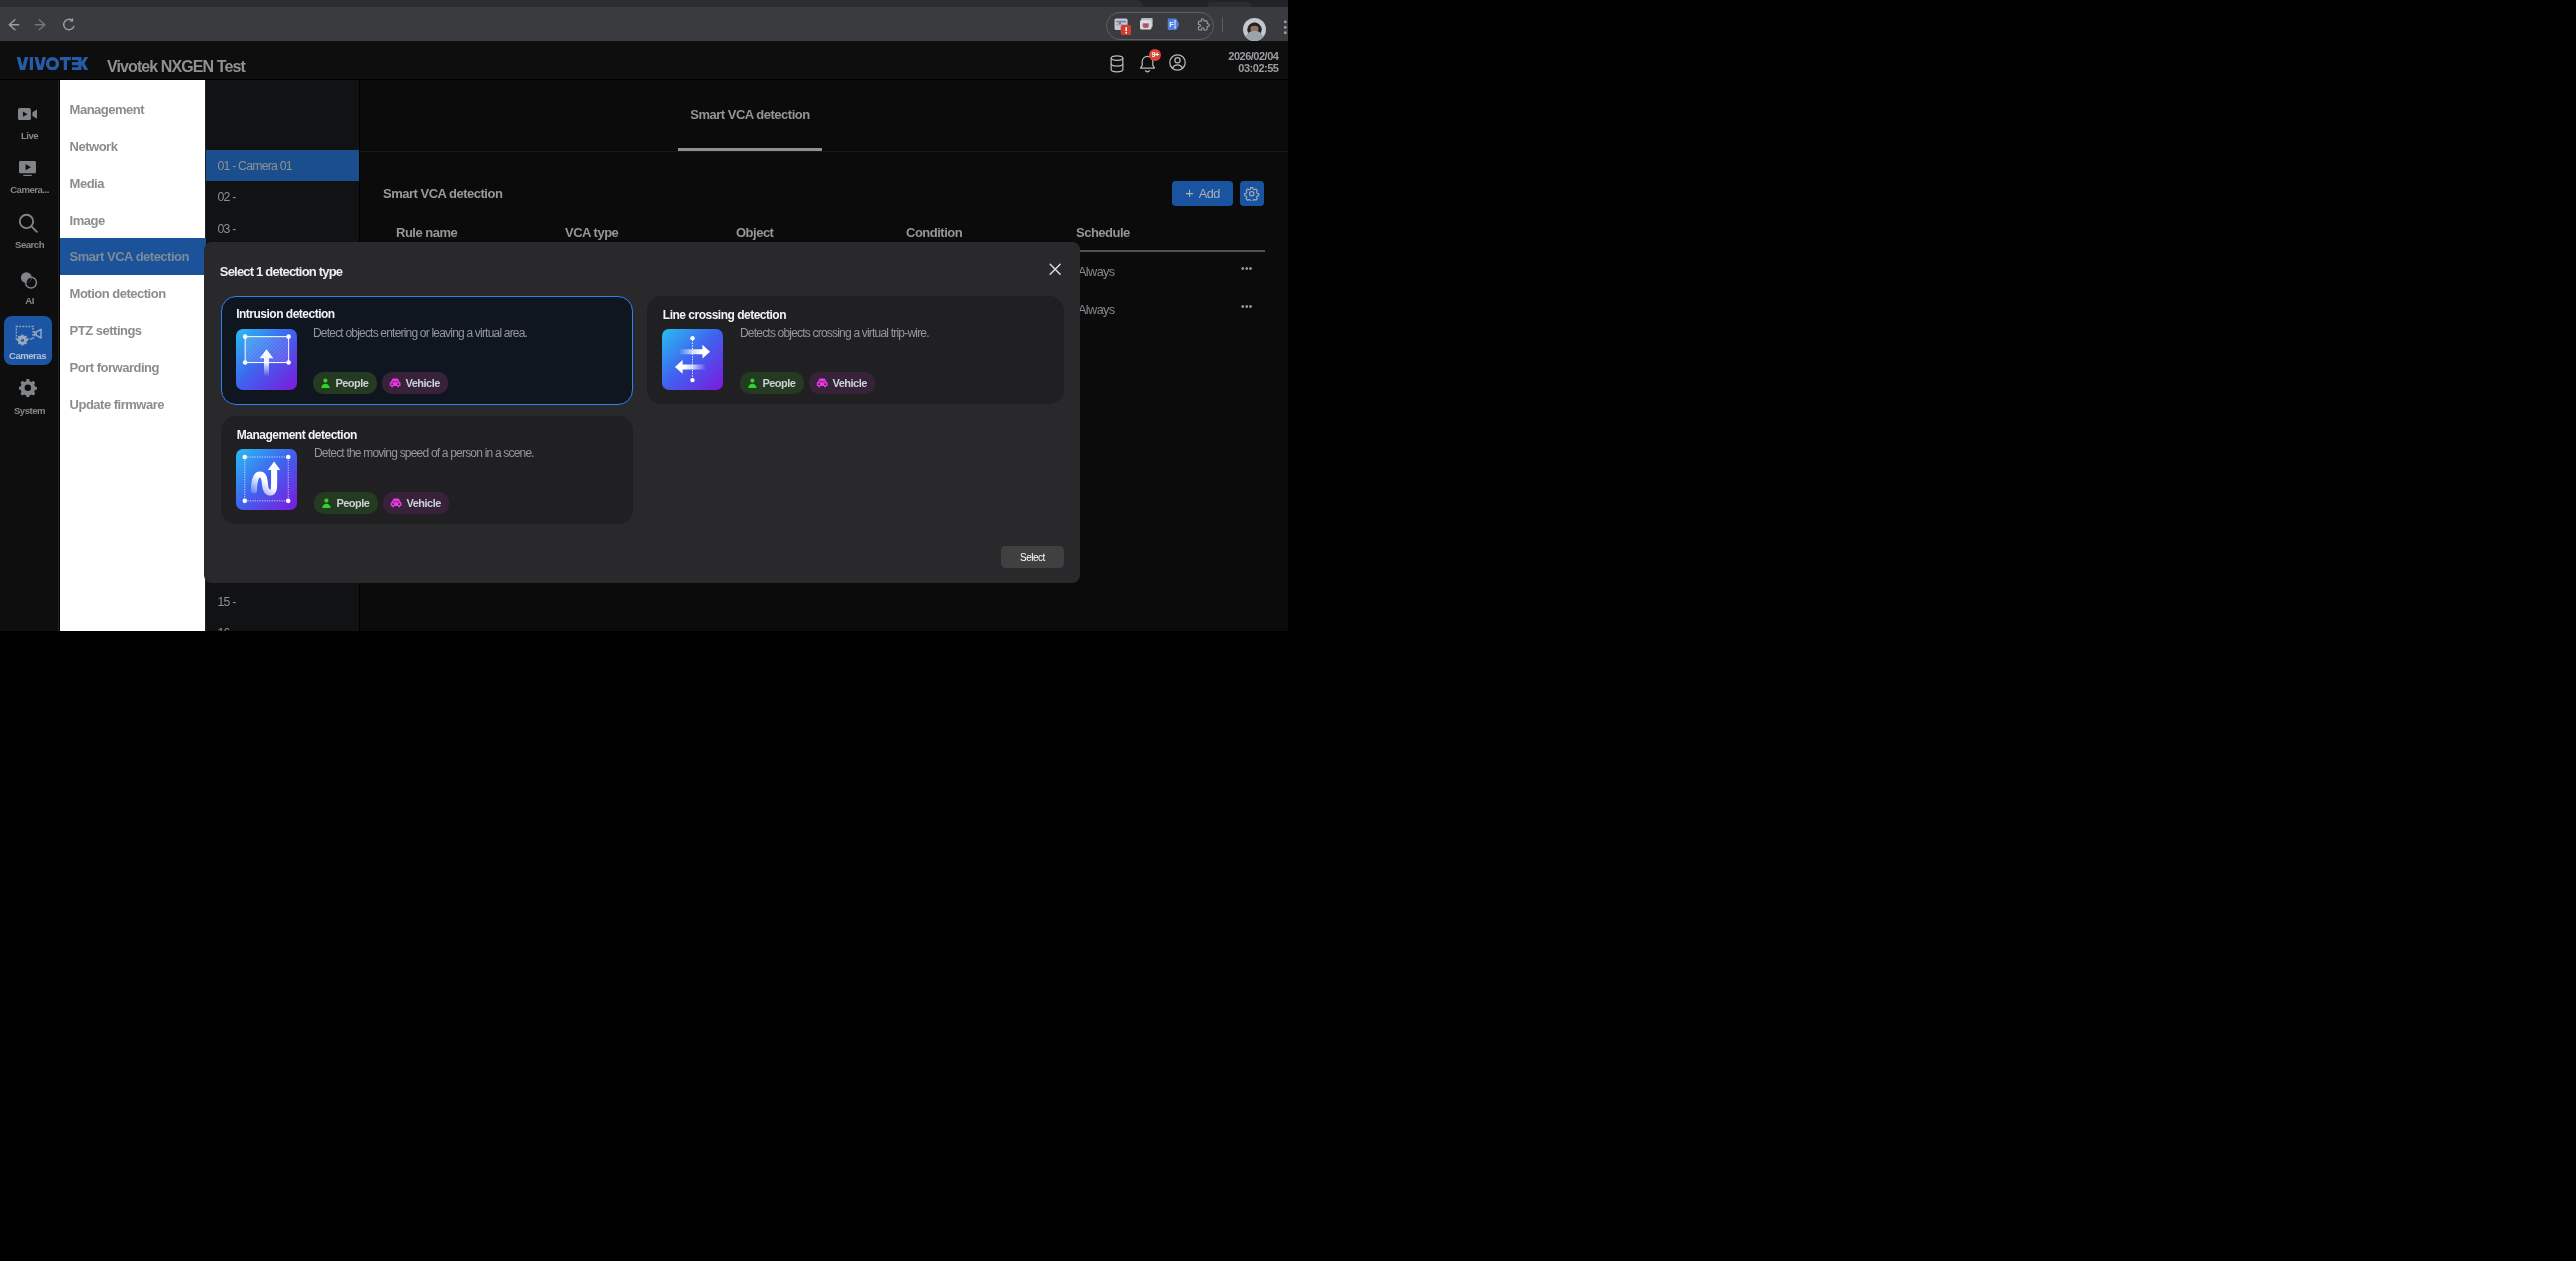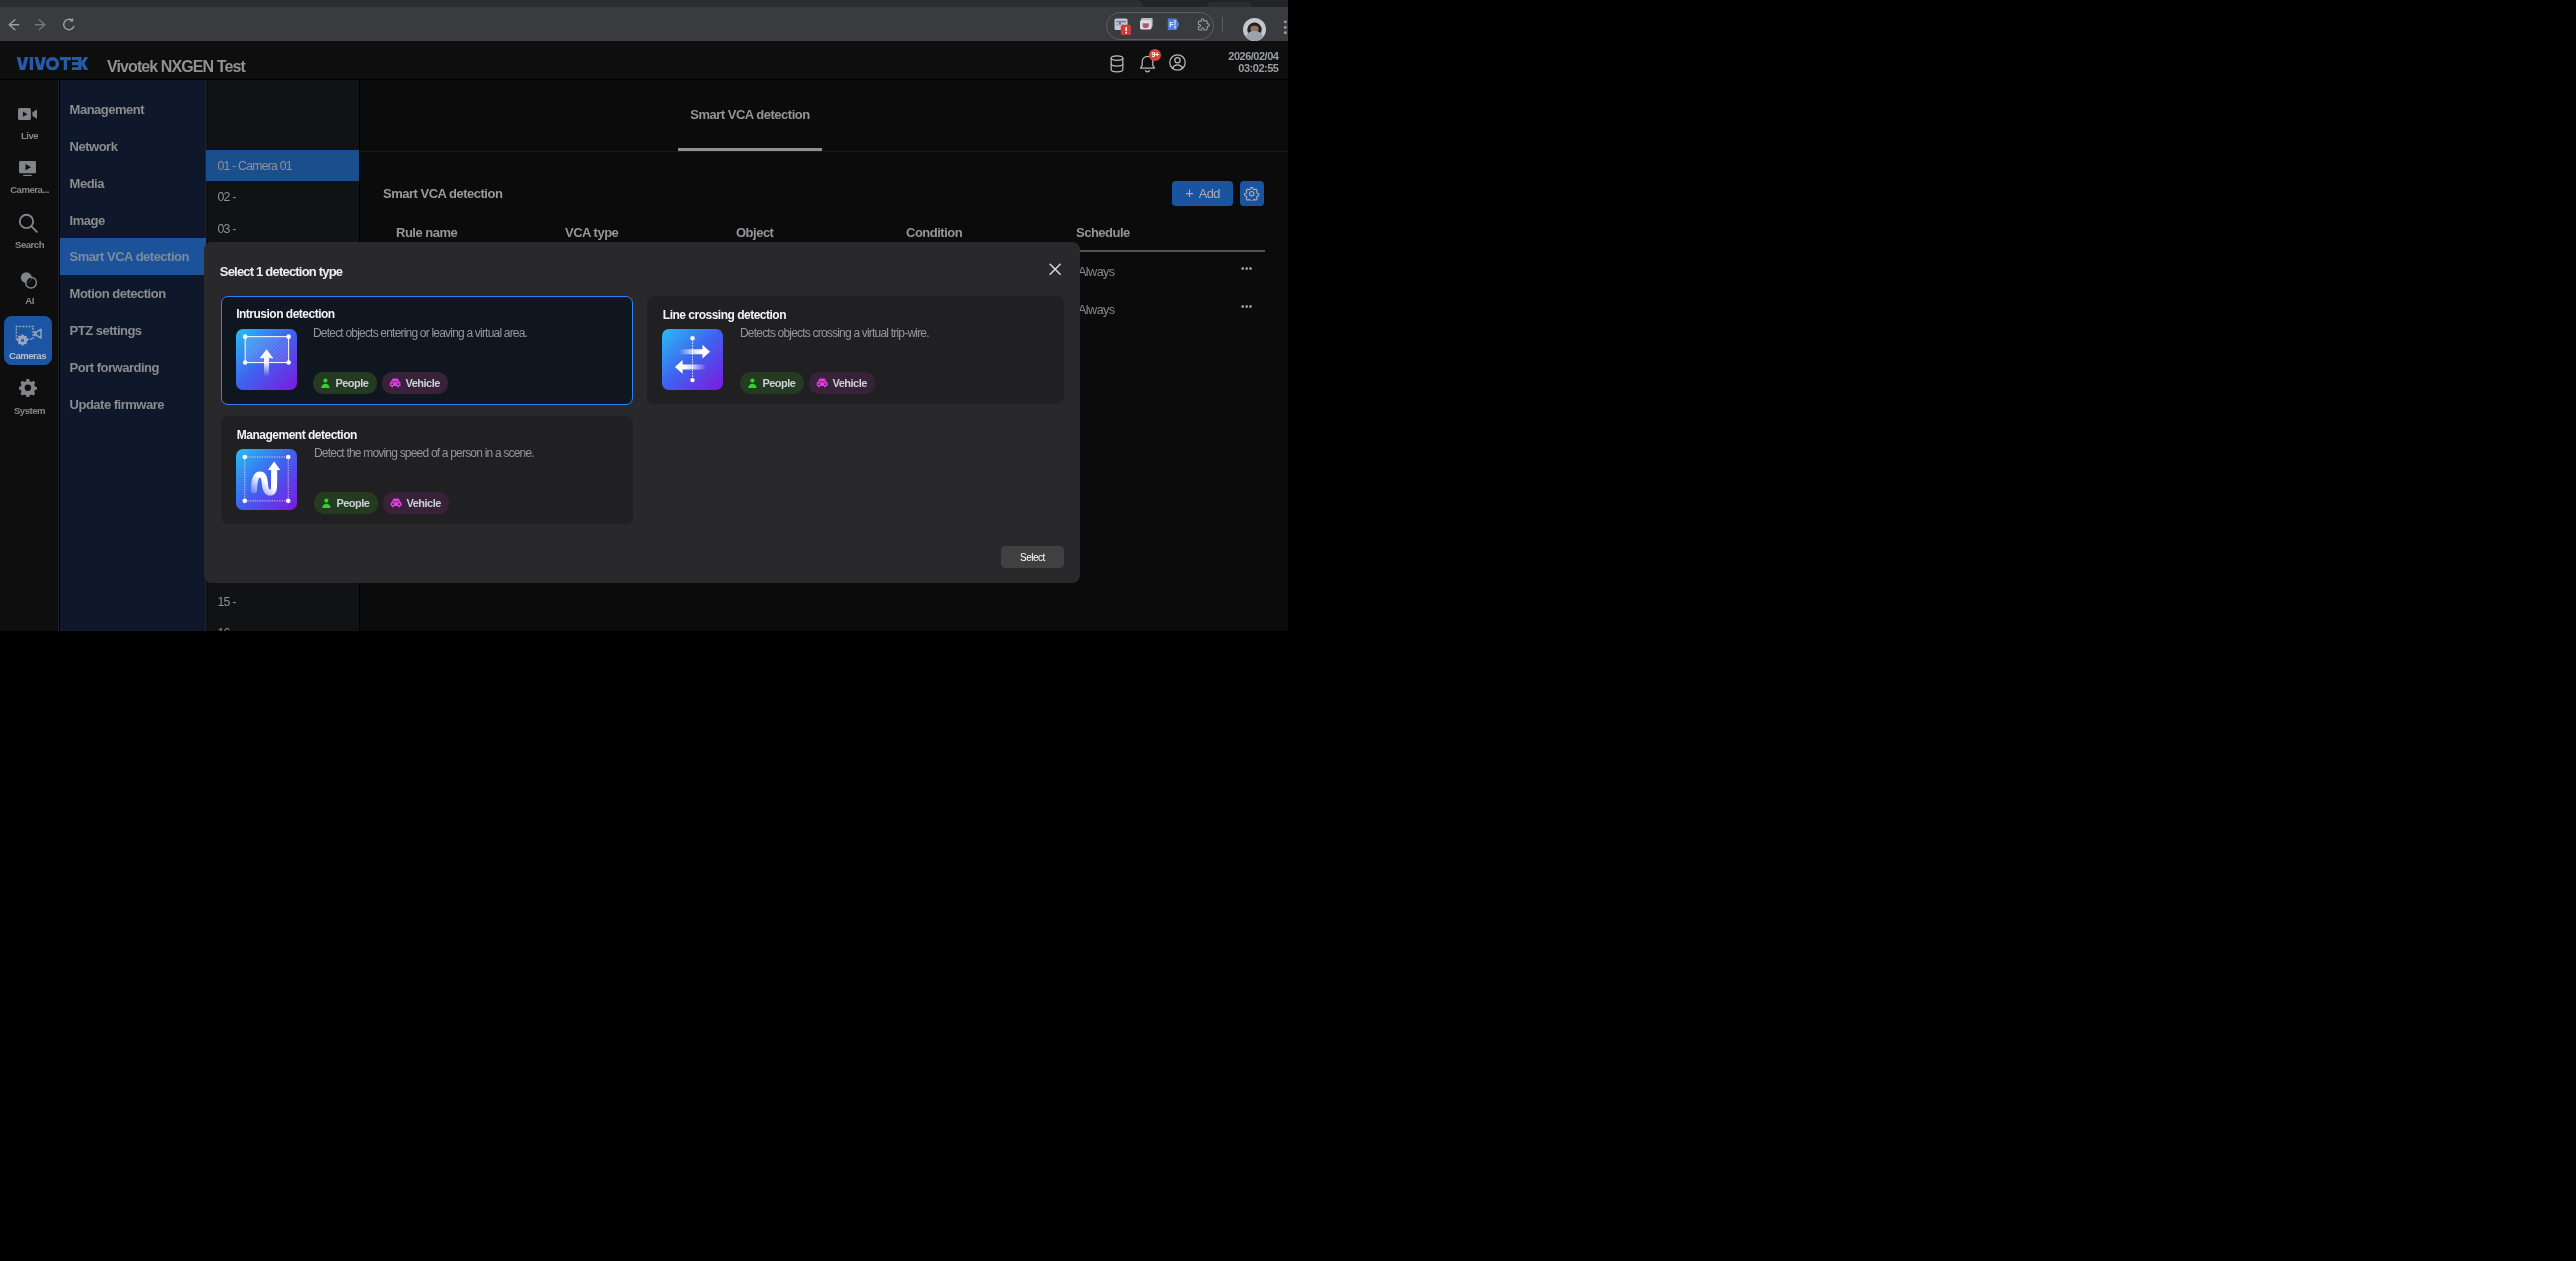--- a/index.html
+++ b/index.html
@@ -19,21 +19,21 @@
 #urltext { left:85px; top:0; height:25px; display:flex; align-items:center; color:#e4e5e7; font-size:11.5px; letter-spacing:0px; }
 
 
 #apphead { left:0; top:41px; width:1288px; height:39px; background:#0e0e0f; border-bottom:0.8px solid #000; }
 #logo { left:12.3px; top:0; height:45px; display:flex; align-items:center; }
 #apptitle { left:107px; top:7px; height:38px; display:flex; align-items:center; color:#8f9193; font-size:16px; font-weight:bold; letter-spacing:-0.9px; }
 #datetime { right:9.6px; top:10px; text-align:right; color:#9a9da1; font-size:11px; font-weight:bold; line-height:11.5px; }
 
 
 #iconbar { left:0; top:80px; width:59px; height:551px; background:#0e0e0f; border-right:0.8px solid #232326; }
-#navpanel { left:60px; top:80px; width:146px; height:551px; background:#0f172a; border-right:0.8px solid #232326; }
+#navpanel { left:60px; top:80px; width:146px; height:551px; background:#ffffff; border-right:0.8px solid #232326; }
 #camcol { left:206px; top:80px; width:153px; height:551px; background:#111213; }
 #content { left:360px; top:80px; width:928px; height:551px; background:#0b0b0c; }
 
 .sideitem { left:0; width:59px; text-align:center; color:#84868a; font-size:9.6px; font-weight:bold; }
 .navitem { left:9.6px; color:#8a8c8f; font-size:13px; font-weight:bold; white-space:nowrap; }
 #navactive { left:0px; top:158px; width:146px; height:37px; background:#1b5299; }
 .camrow { left:0; width:153px; height:31px; display:flex; align-items:center; padding-left:11.5px; color:#8d8f92; font-size:12.3px; letter-spacing:-0.8px; }
 #camrow1 { background:#1a4e8c; color:#8f9296; }
 
 
@@ -46,21 +46,21 @@
 #gearbtn { left:880px; top:101px; width:24px; height:25px; background:#1a54a1; border-radius:3.8px;
   display:flex; align-items:center; justify-content:center; }
 .th { top:145px; color:#949698; font-size:13px; font-weight:bold; }
 #tline { left:5.4px; top:170px; width:900px; height:1.5px; background:#505255; }
 .schedcell { left:718px; color:#85888c; font-size:12.7px; letter-spacing:-0.6px; }
 .dots { left:881px; width:12.3px; color:#9b9fa4; font-size:10px; letter-spacing:0.4px; }
 
 
 #modal { left:204px; top:242px; width:876px; height:341px; background:#29292b; border-radius:7.7px; }
 #mtitle { left:15.8px; top:22px; color:#efeff1; font-size:13px; font-weight:bold; letter-spacing:-0.8px; }
-.card { position:absolute; border-radius:7px; background:#202023; }
+.card { position:absolute; border-radius:15px; background:#202023; }
 #card1 { left:17px; top:54px; width:412px; height:109px; background:#10161f; border:1.5px solid #2e82f2; }
 #card2 { left:443px; top:54px; width:417px; height:108px; }
 #card3 { left:17px; top:174px; width:412px; height:108px; }
 .ctitle { position:absolute; left:15.8px; top:12px; color:#f2f3f5; font-size:12px; font-weight:bold; letter-spacing:-0.5px; }
 .cicon { position:absolute; left:15.4px; top:33px; }
 .cdesc { position:absolute; left:93px; top:30px; color:#94979b; font-size:12px; letter-spacing:-0.8px; }
 .pills { position:absolute; left:93px; top:76px; display:flex; gap:4.6px; }
 .pill { height:22px; border-radius:10px; display:flex; align-items:center; padding:0 8.5px 0 7px; gap:4.6px;
   color:#ccd1d8; font-size:11px; font-weight:bold; }
 .pgreen { background:#243a21; }

